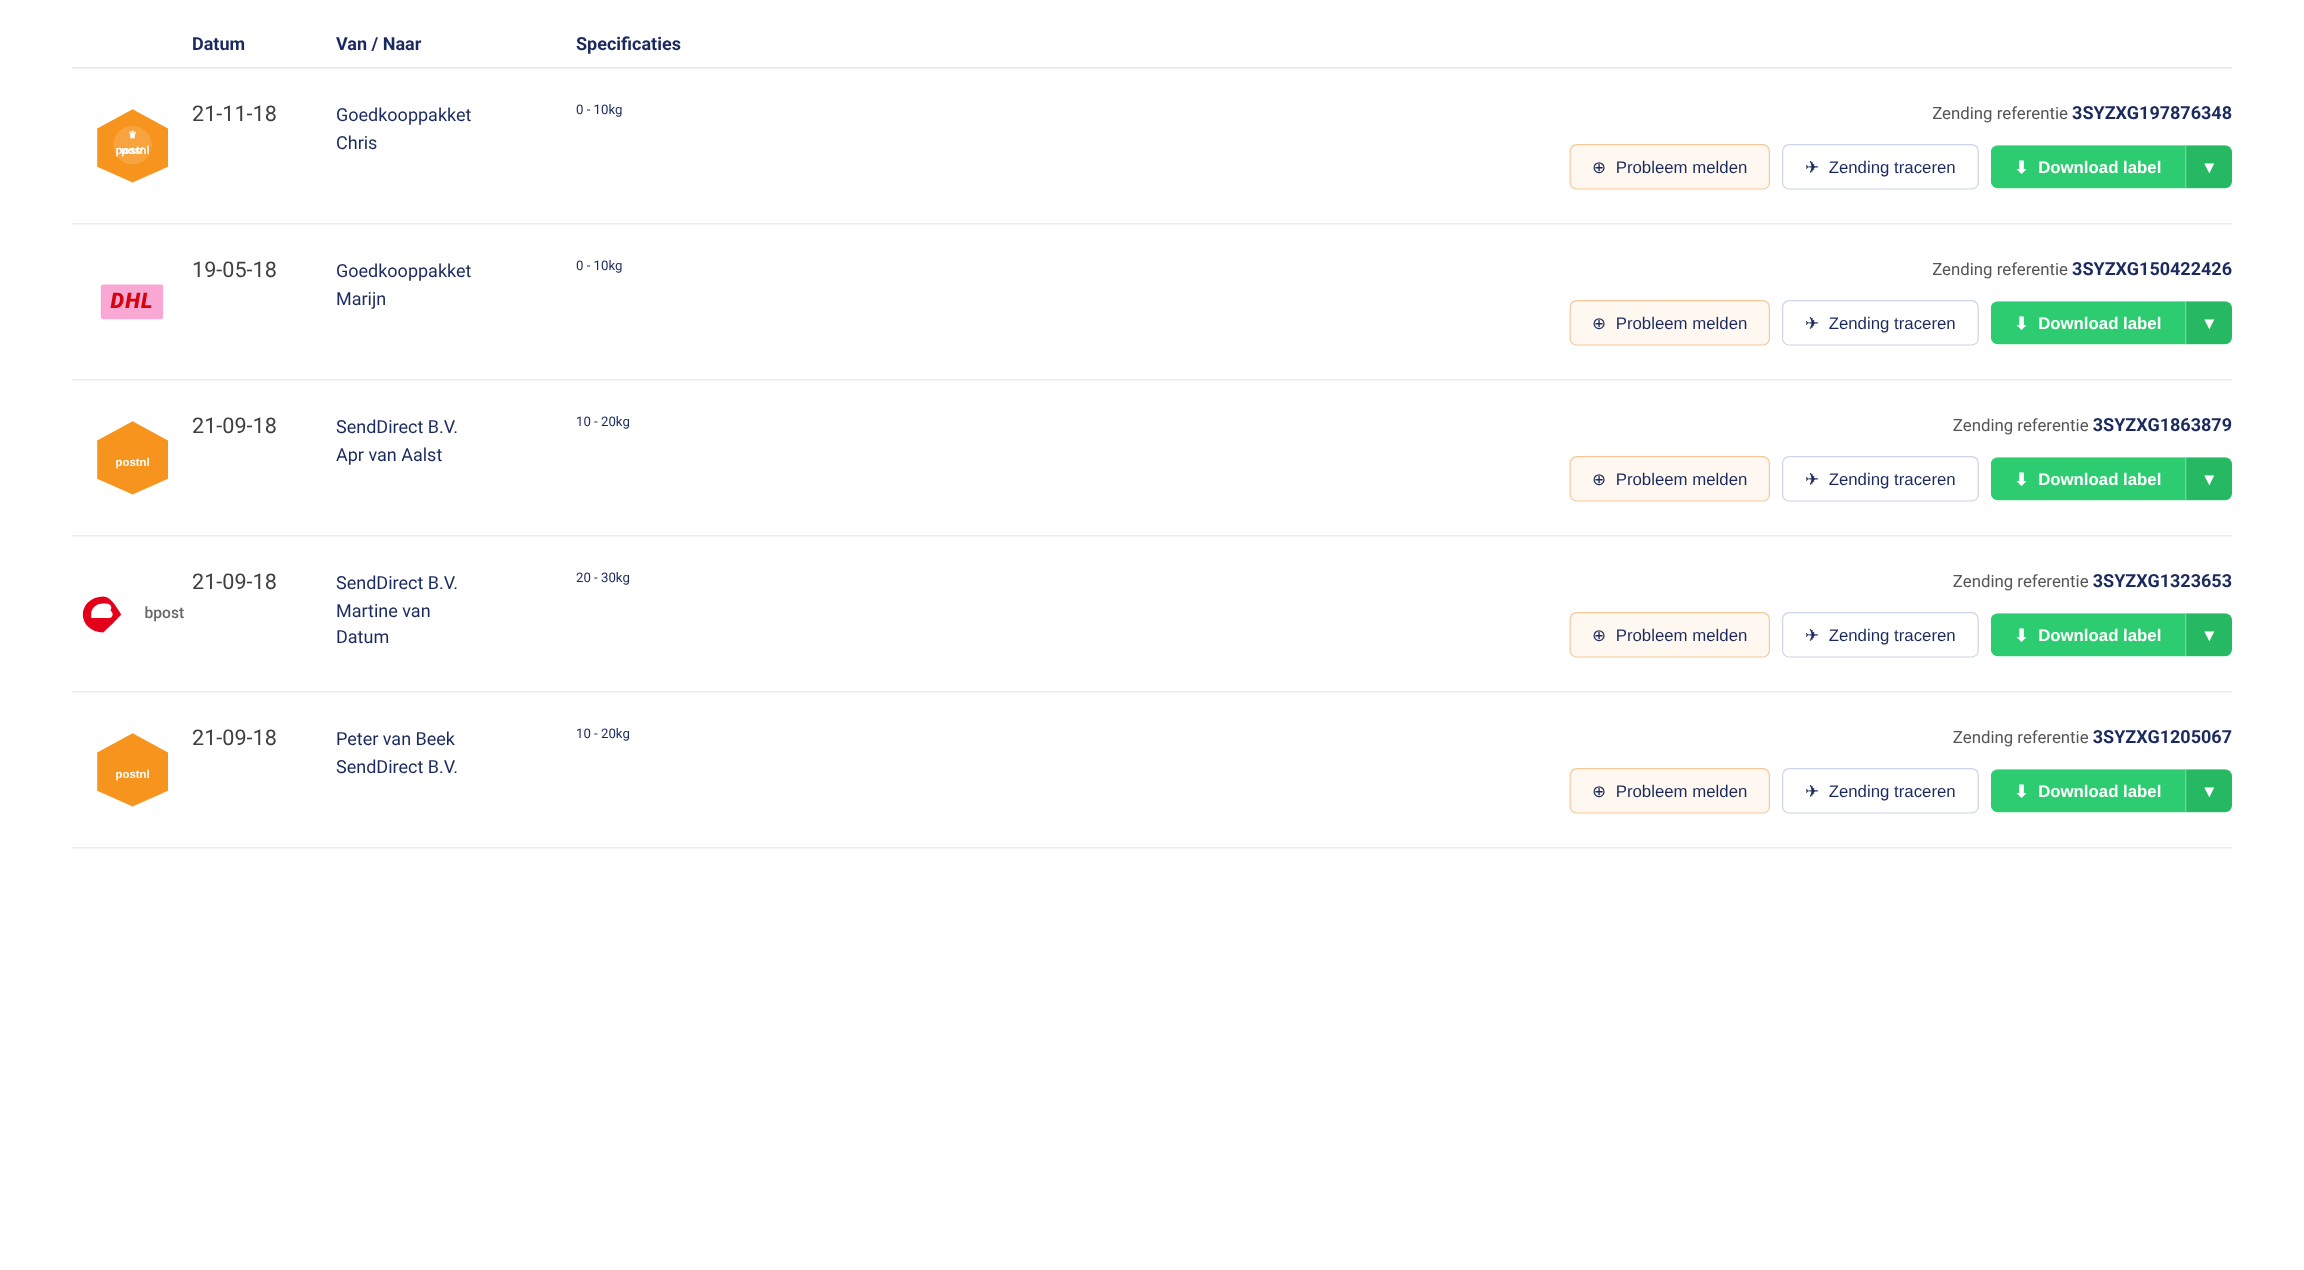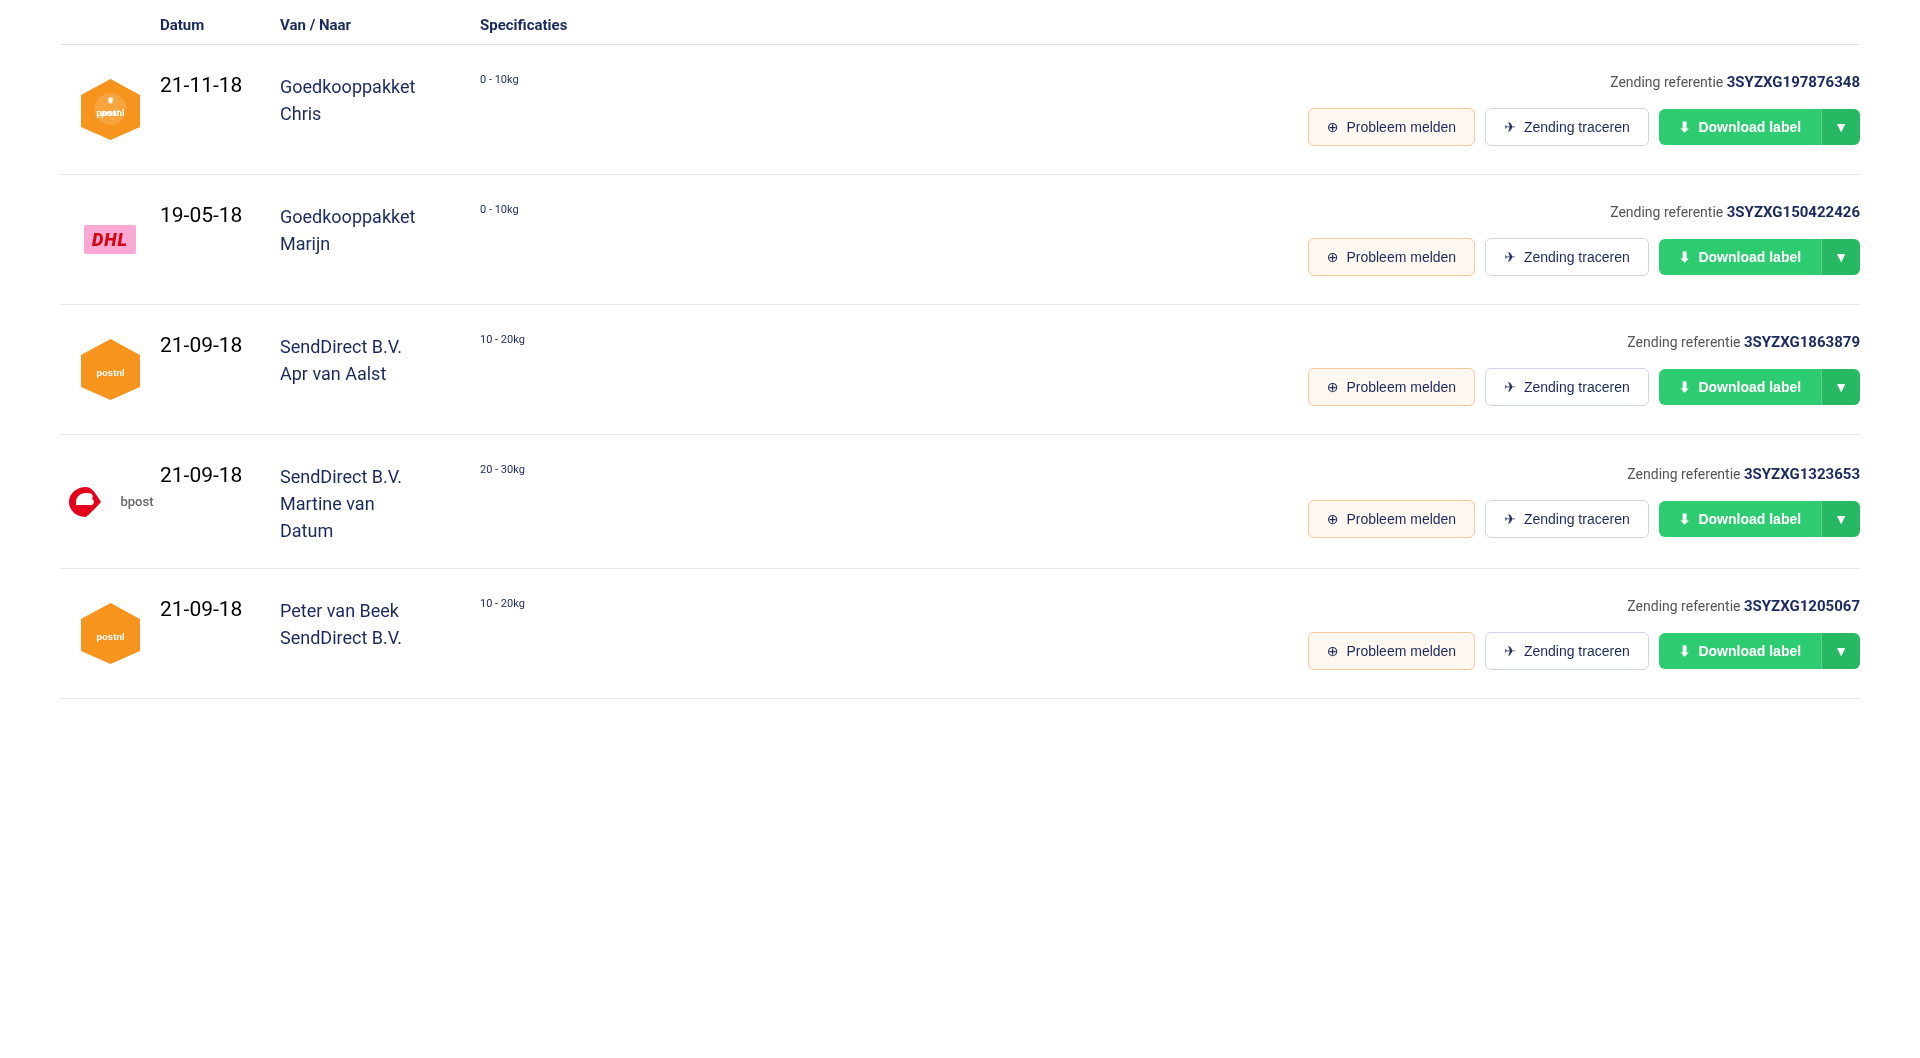--- a/index.html
+++ b/index.html
@@ -4,21 +4,21 @@
   <style>
     * { box-sizing: border-box; margin: 0; padding: 0; }
     body {
       font-family: -apple-system, BlinkMacSystemFont, 'Segoe UI', Roboto, sans-serif;
       background: #fff;
       color: #1a2a5e;
       font-size: 15px;
     }
     .table-container {
       width: 1920px;
-      padding: 0 60px;
+      padding: 12px 60px;
     }
     .table-header {
       display: grid;
       grid-template-columns: 100px 120px 200px 160px 1fr;
       padding: 16px 0 10px 0;
       border-bottom: 1px solid #e0e0e0;
       color: #1a2a5e;
       font-weight: 600;
       font-size: 15px;
     }
@@ -57,28 +57,28 @@
       display: flex;
       align-items: center;
       gap: 14px;
     }
     .bpost-text {
       color: #666;
       font-size: 13px;
       font-weight: 500;
     }
     .cell-date {
-      color: #000000;
-      font-size: 21px;
+      color: #404040;
+      font-size: 18px;
       align-self: flex-start;
       padding-top: 4px;
     }
     .cell-van-naar {
       color: #1a2a5e;
-      font-size: 18px;
+      font-size: 15px;
       align-self: flex-start;
       padding-top: 4px;
       line-height: 1.5;
     }
     .cell-spec {
       color: #1a2a5e;
       font-size: 11px;
       align-self: flex-start;
       padding-top: 4px;
     }

